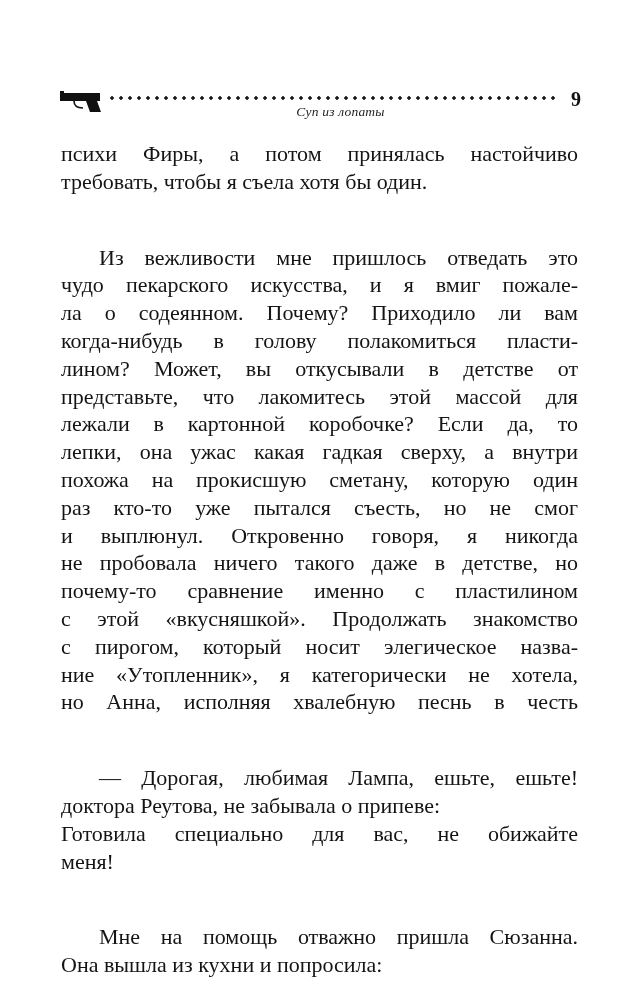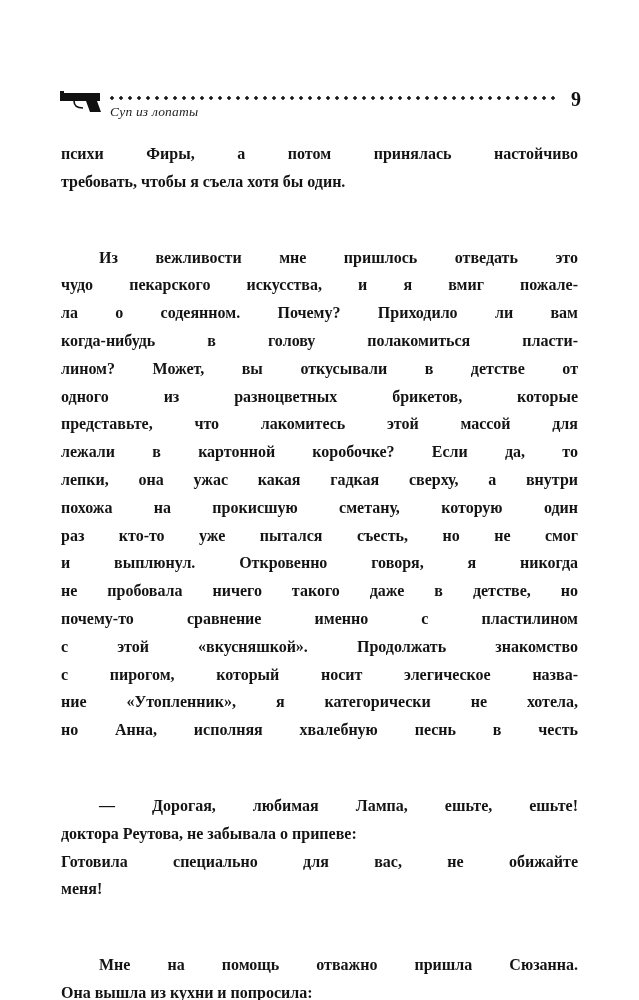--- a/index.html
+++ b/index.html
@@ -29,20 +29,21 @@
     height: 24px;
     flex: 0 0 auto;
     margin-right: 8px;
     margin-top: 1px;
   }
   .gun svg { display: block; }
   .header-mid {
     flex: 1 1 auto;
     min-width: 0;
     padding-top: 3px;
+    text-align: center;
   }
   .dots {
     height: 6px;
     margin-top: 4px;
     margin-right: 14px;
     background-image: radial-gradient(circle at 2px 3px, #1a1a1a 1.5px, transparent 1.9px);
     background-size: 9px 6px;
     background-repeat: repeat-x;
     background-position: left center;
   }
@@ -61,26 +62,25 @@
     line-height: 22px;
     color: #111111;
   }
   .body-text {
     position: absolute;
     top: 140px;
     left: 61px;
     width: 517px;
   }
   .line {
-    font-size: 16px;
+    font-size: 22px;
     line-height: 27.8px;
     color: #141414;
     text-align: justify;
     text-align-last: justify;
-    font-weight: bold;
   }
   .line.para-end {
     text-align-last: left;
   }
   .line.indent {
     text-indent: 38px;
     margin-top: 48px;
   }
 </style>
 </head>
@@ -105,21 +105,20 @@
   </header>
 
   <main class="body-text">
       <div class="line">психи Фиры, а потом принялась настойчиво</div>
       <div class="line para-end">требовать, чтобы я съела хотя бы один.</div>
       <div class="line indent">Из вежливости мне пришлось отведать это</div>
       <div class="line">чудо пекарского искусства, и я вмиг пожале-</div>
       <div class="line">ла о содеянном. Почему? Приходило ли вам</div>
       <div class="line">когда-нибудь в голову полакомиться пласти-</div>
       <div class="line">лином? Может, вы откусывали в детстве от</div>
-      <div class="line">одного из разноцветных брикетов, которые</div>
       <div class="line">представьте, что лакомитесь этой массой для</div>
       <div class="line">лежали в картонной коробочке? Если да, то</div>
       <div class="line">лепки, она ужас какая гадкая сверху, а внутри</div>
       <div class="line">похожа на прокисшую сметану, которую один</div>
       <div class="line">раз кто-то уже пытался съесть, но не смог</div>
       <div class="line">и выплюнул. Откровенно говоря, я никогда</div>
       <div class="line">не пробовала ничего такого даже в детстве, но</div>
       <div class="line">почему-то сравнение именно с пластилином</div>
       <div class="line">с этой «вкусняшкой». Продолжать знакомство</div>
       <div class="line">с пирогом, который носит элегическое назва-</div>

